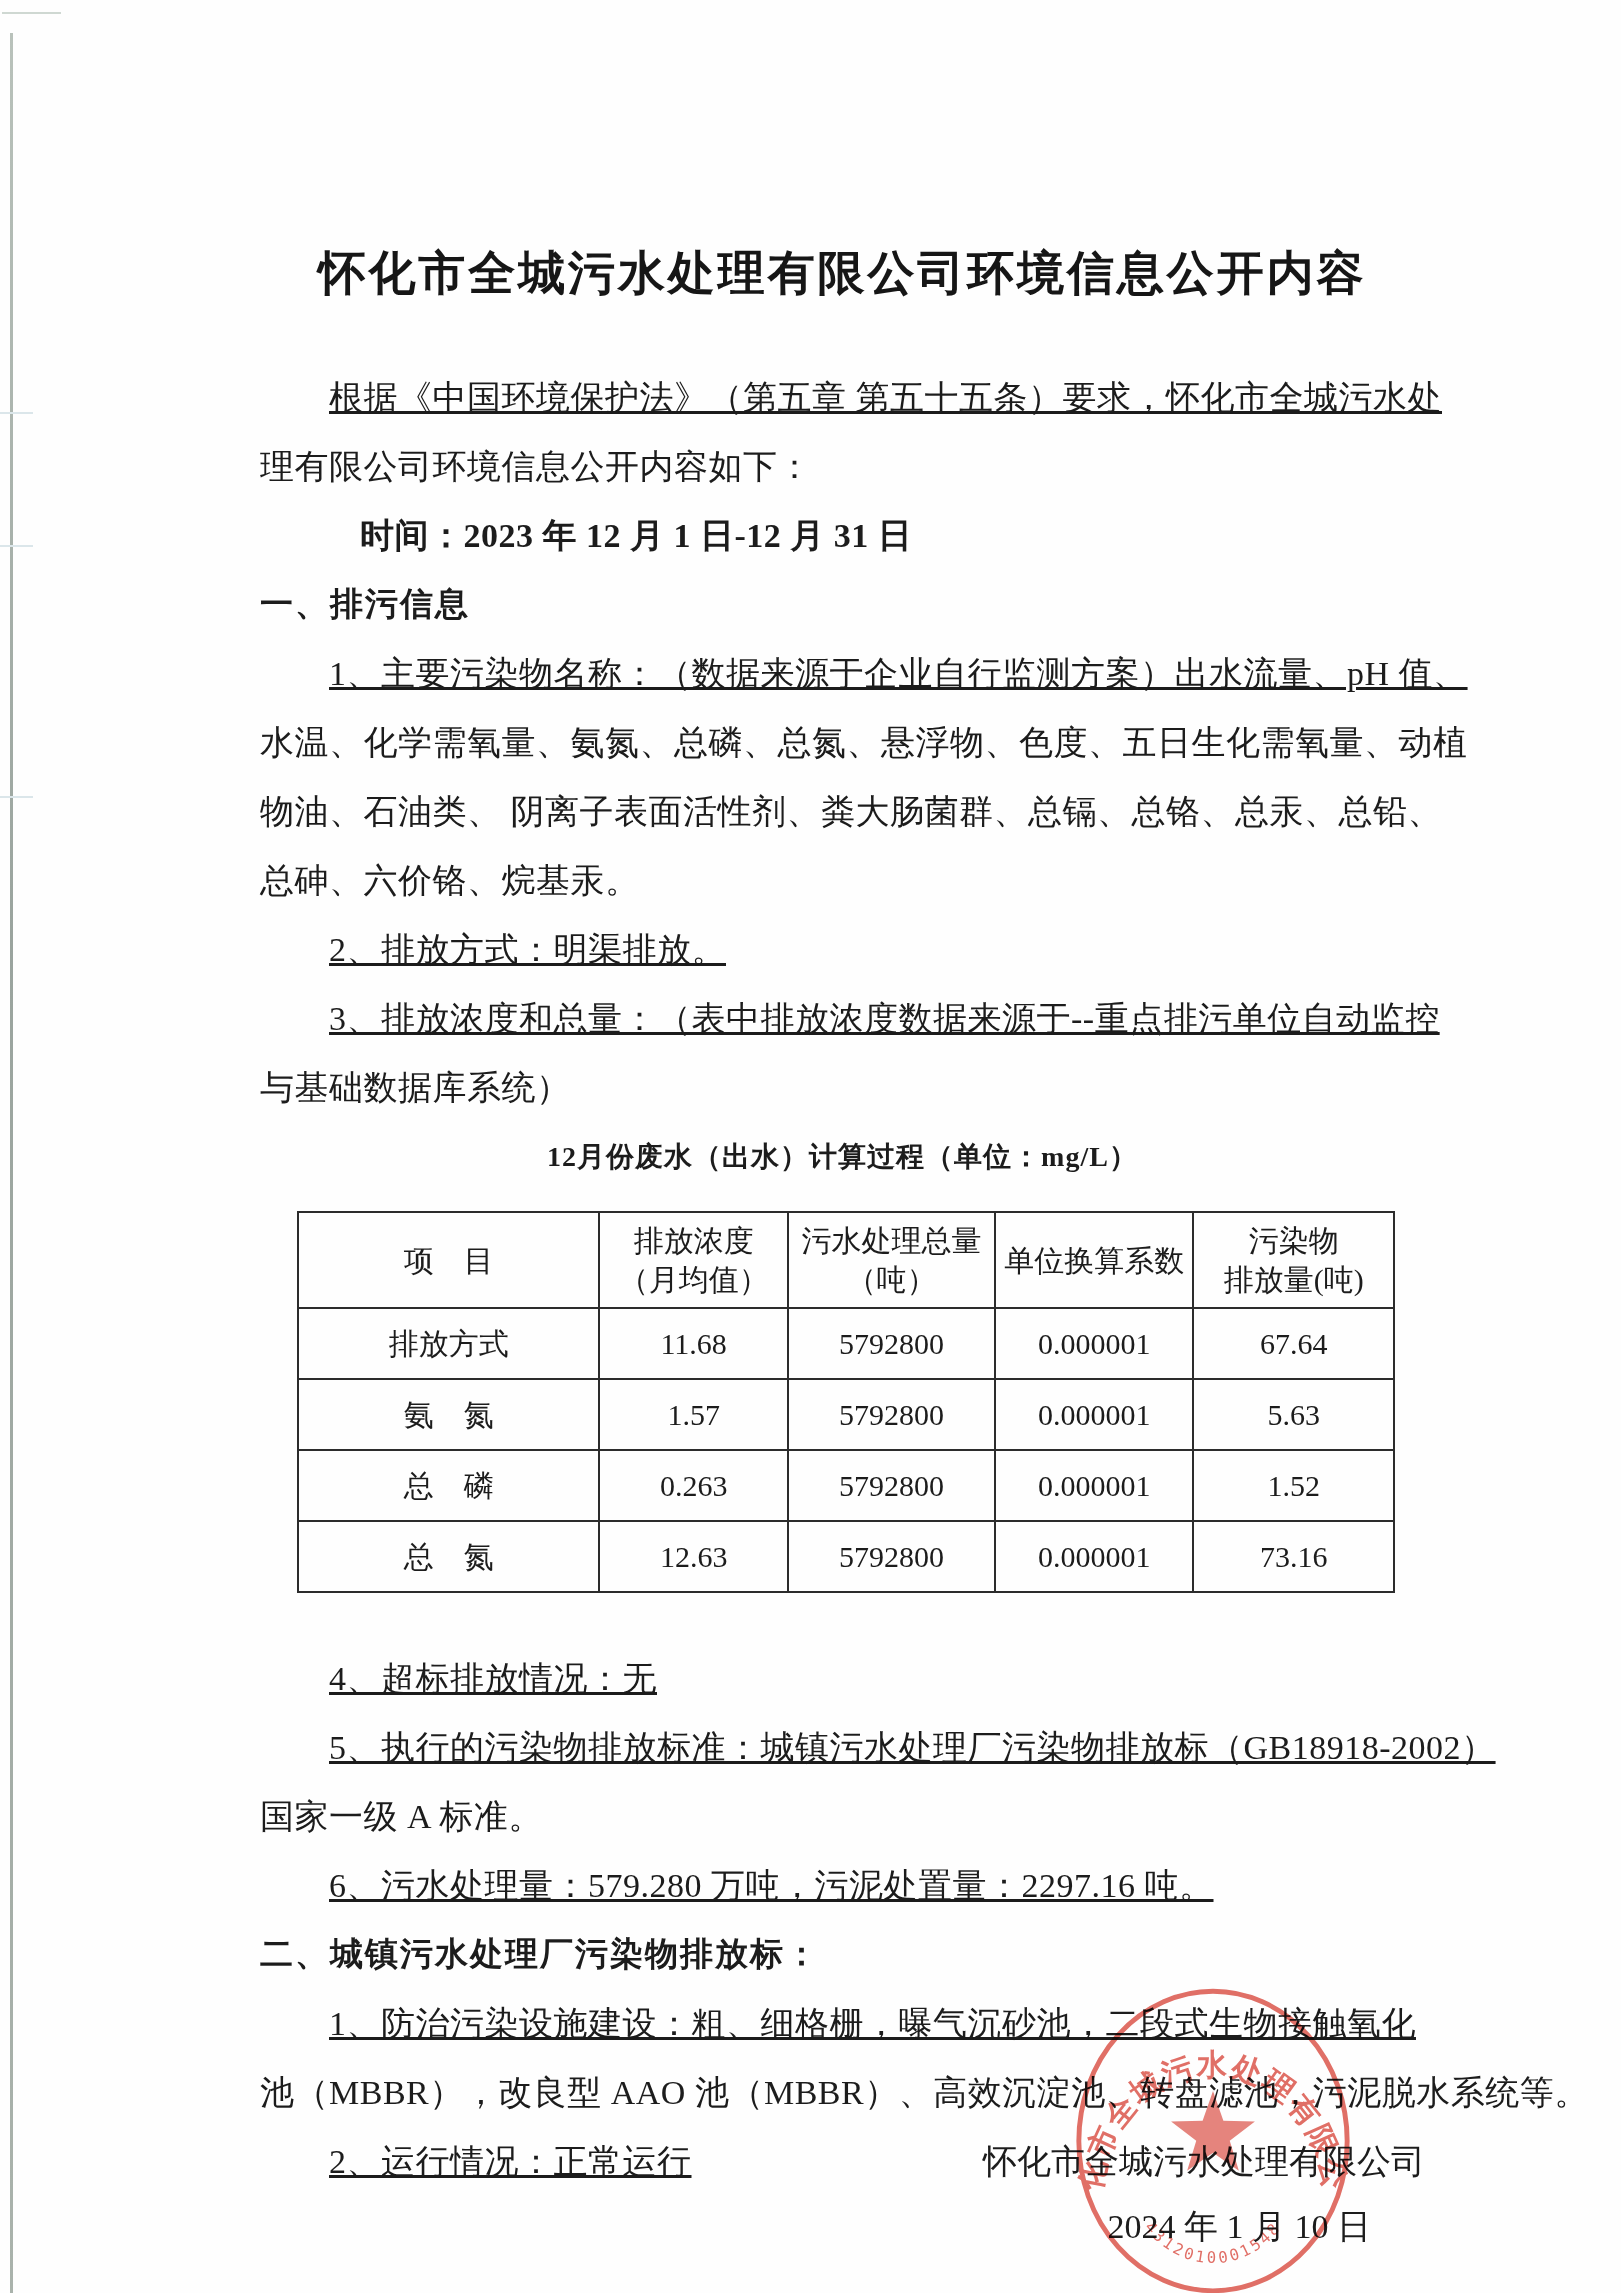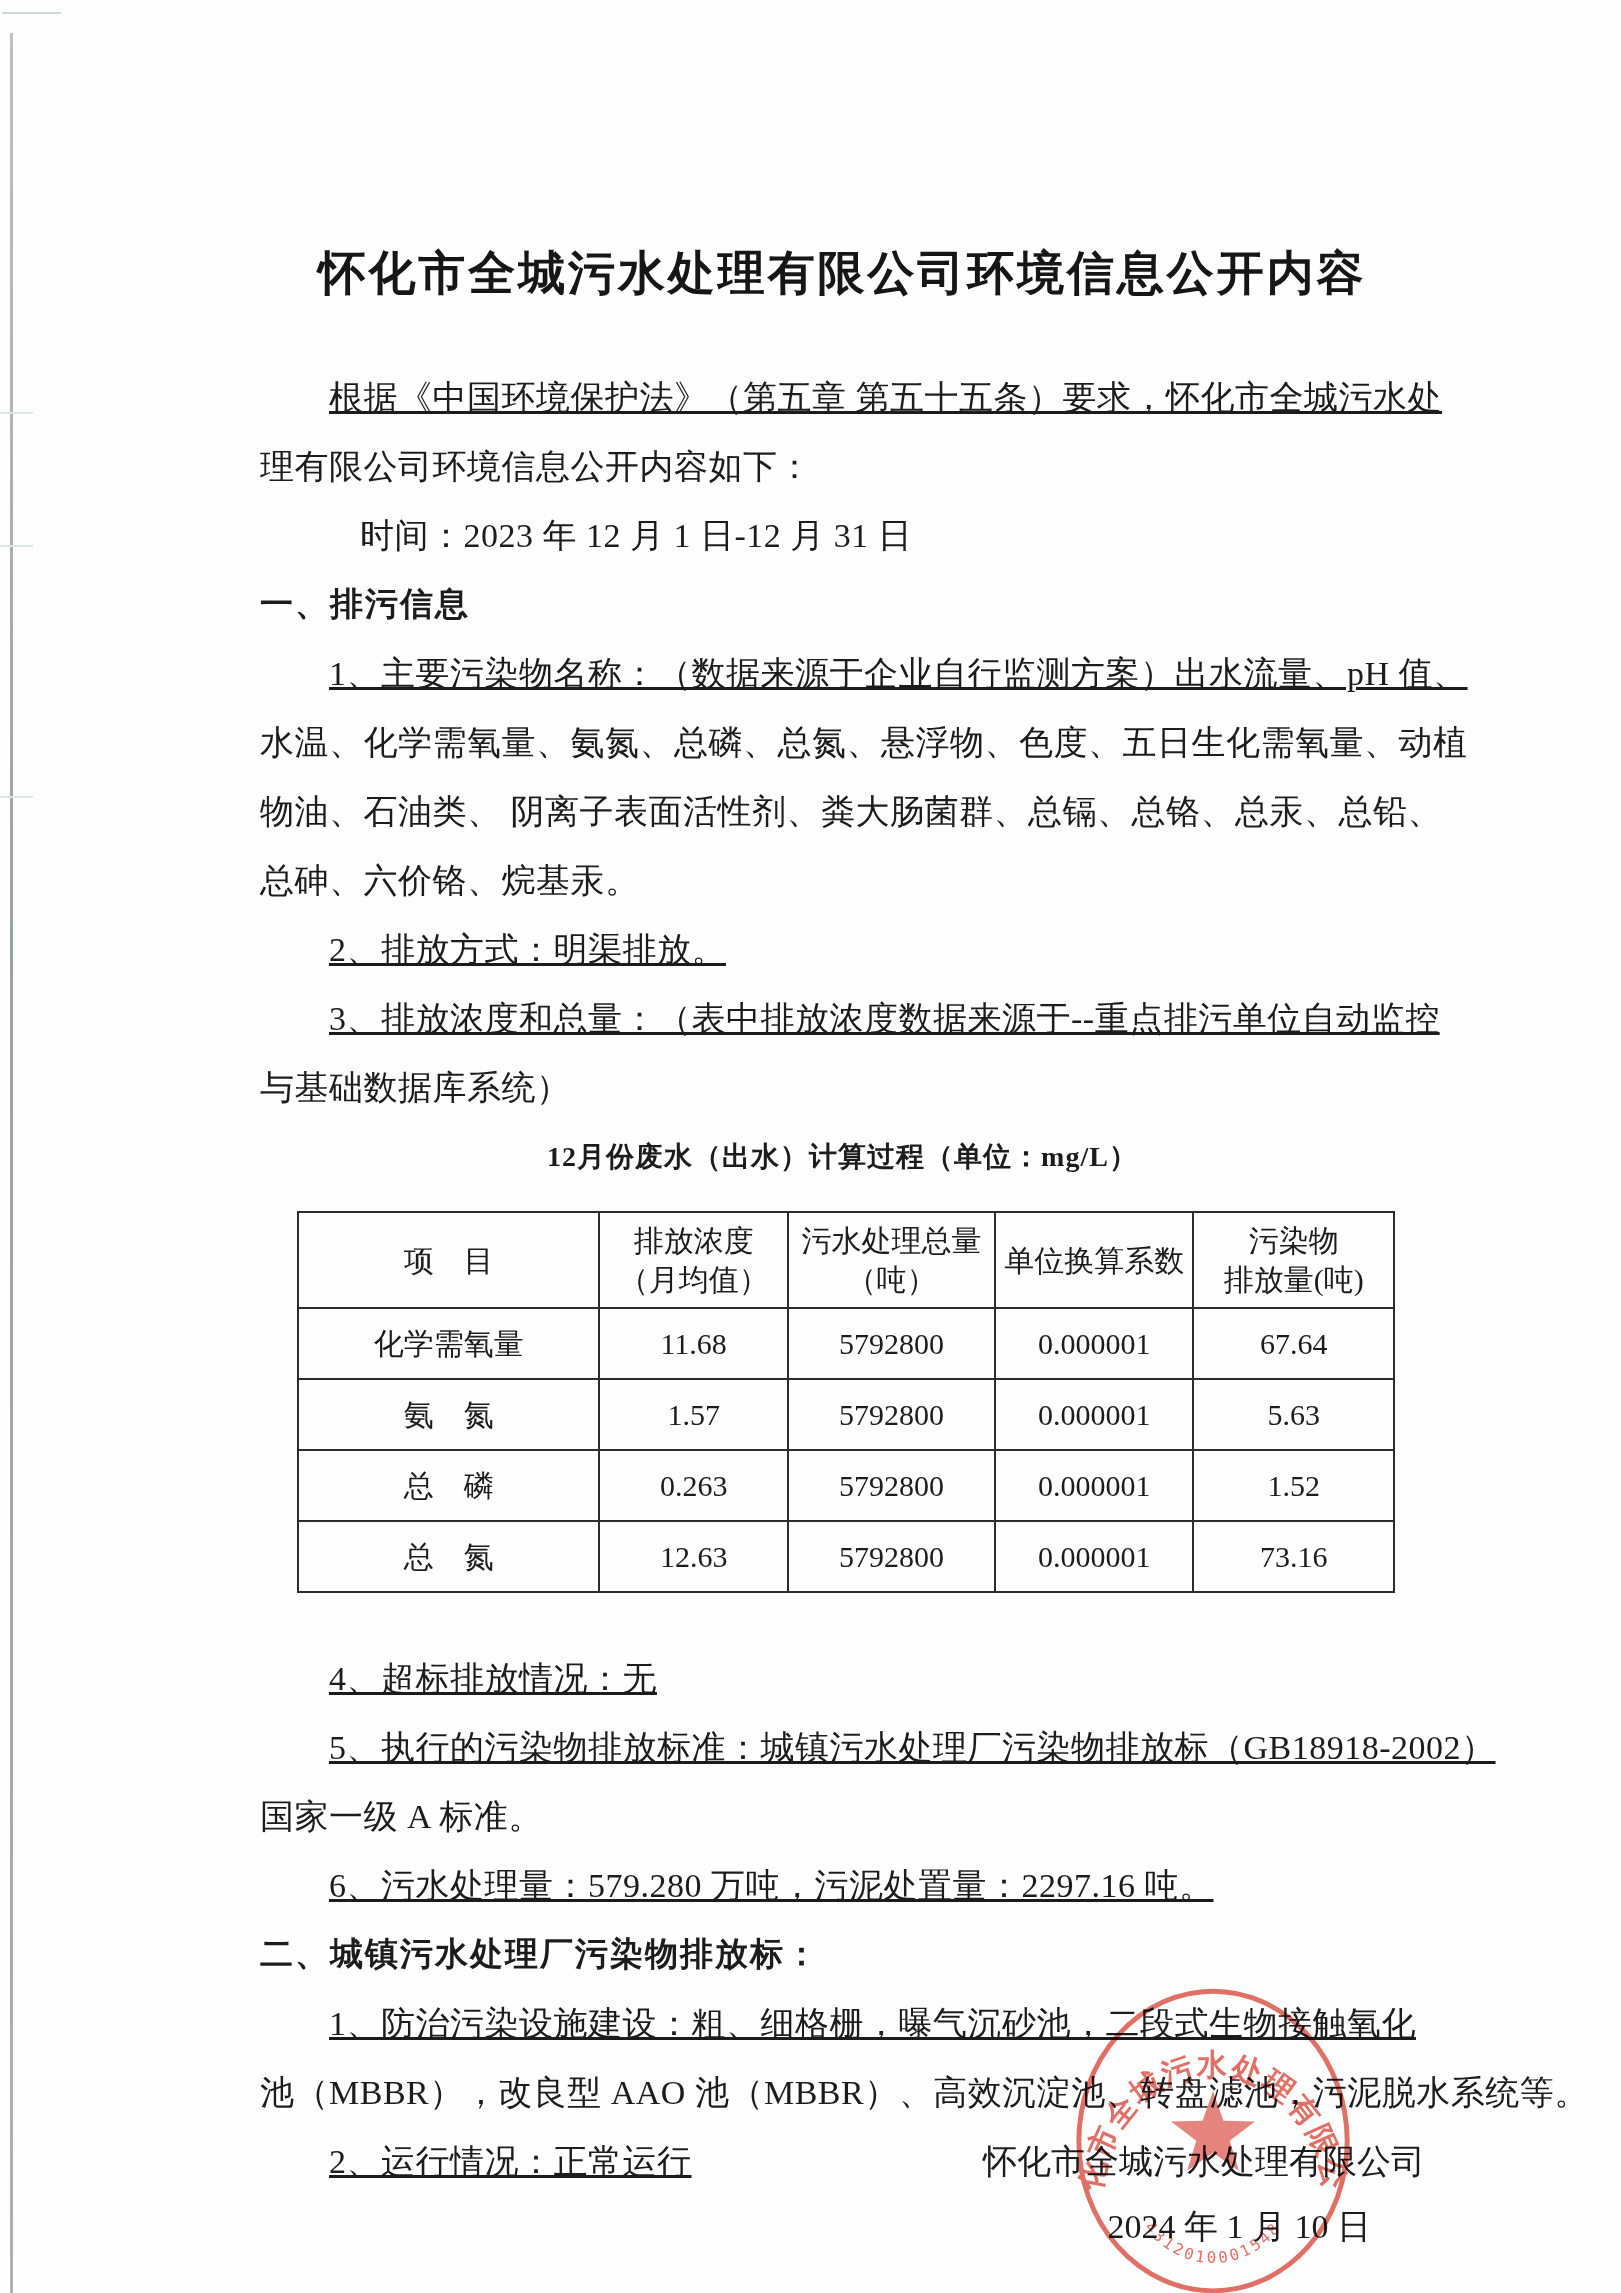--- a/index.html
+++ b/index.html
@@ -43,21 +43,21 @@
     color: #161616;
   }
   .line {
     font-size: 34px;
     line-height: 69px;
     height: 69px;
     white-space: nowrap;
     letter-spacing: 0.5px;
   }
   .line.indent { padding-left: 69px; text-decoration: underline; }
-  .line.indent3 { padding-left: 100px; }
+  .line.indent3 { padding-left: 100px; font-weight: bold; }
   .line.bold {
     font-family: Liberation Serif, serif;
     font-weight: bold;
     letter-spacing: 2px;
     font-size: 33px;
   }
   .table-caption {
     font-size: 28px;
     font-weight: bold;
     line-height: 69px;
@@ -170,21 +170,21 @@
             <th>污水处理总量
 （吨）</th>
             <th>单位换算系数</th>
             <th>污染物
 排放量(吨)</th>
           </tr>
       </thead>
       <tbody>
 
           <tr>
-            <td>化学需氧量</td>
+            <td>排放方式</td>
             <td>11.68</td>
             <td>5792800</td>
             <td>0.000001</td>
             <td>67.64</td>
           </tr>
 
           <tr>
             <td>氨　氮</td>
             <td>1.57</td>
             <td>5792800</td>

